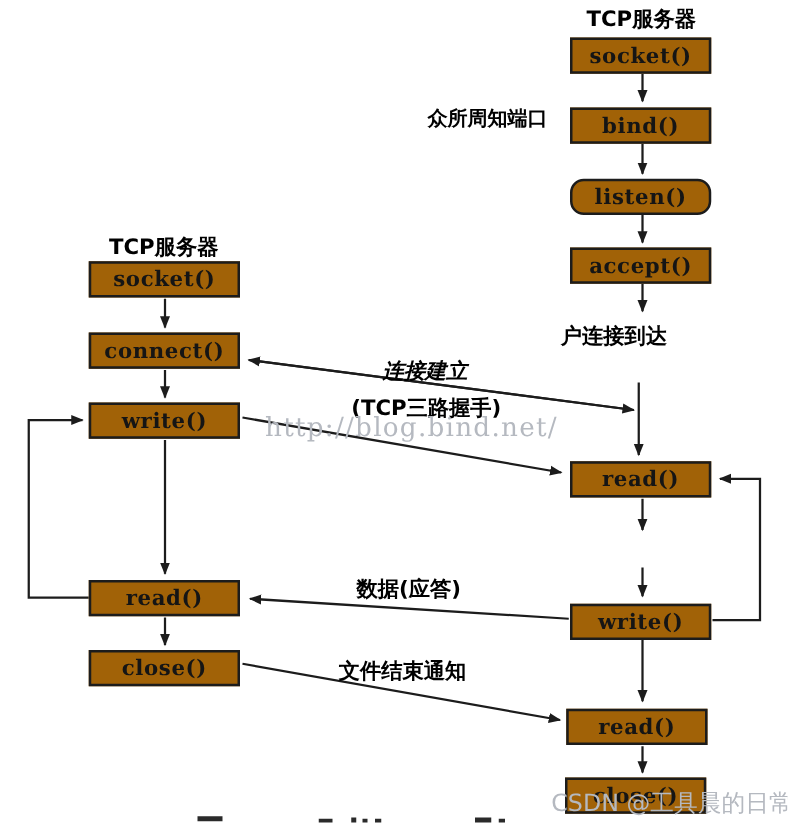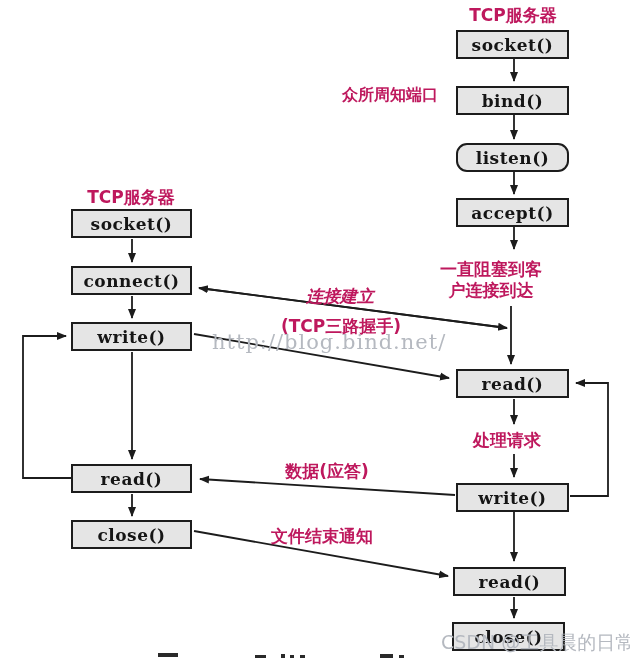--- a/index.html
+++ b/index.html
@@ -9,31 +9,31 @@
     width:630px; height:659px;
     background:#ffffff;
     overflow:hidden;
     font-family:"DejaVu Sans","Liberation Sans",sans-serif;
   }
   #wires { position:absolute; left:0; top:0; z-index:1; }
   .node {
     position:absolute;
     box-sizing:border-box;
     border:2px solid #1c1c1c;
-    background:#e5e5e5;
+    background:#a16207;
     display:flex; align-items:center; justify-content:center;
     font-family:"DejaVu Serif","Liberation Serif",serif;
     font-weight:700; font-size:17px; color:#151515;
     z-index:3; letter-spacing:0.5px;
   }
   .cnode { left:71px;  width:121px; height:29px; }
   .snode { left:456px; width:113px; height:29px; }
   .zh {
     position:absolute; z-index:4;
-    font-weight:700; font-size:17px; color:#be185d;
+    font-weight:700; font-size:17px; color:#000000;
     white-space:nowrap;
   }
   .center { text-align:center; }
   .wm {
     position:absolute; color:#b5b9c0; z-index:2;
     white-space:nowrap; pointer-events:none;
   }
   .wm-center {
     left:212px; top:330px;
     font-family:"DejaVu Serif","Liberation Serif",serif;
@@ -101,26 +101,24 @@
   <div class="node snode" style="top:86px;">bind()</div>
   <div class="node snode" style="top:143px;border-radius:11px;">listen()</div>
   <div class="node snode" style="top:198px;">accept()</div>
   <div class="node snode" style="top:369px;">read()</div>
   <div class="node snode" style="top:483px;">write()</div>
   <div class="node snode" style="left:453px;top:567px;">read()</div>
   <div class="node snode" style="left:452px;top:622px;">close()</div>
 
   <div class="zh" style="left:342px;top:85px;font-size:16px;">众所周知端口</div>
   <div class="zh center" style="left:430px;top:259px;width:122px;line-height:21px;">
-    <div>一直阻塞到客</div>
     <div>户连接到达</div>
   </div>
   <div class="zh center" style="left:290px;top:285px;width:100px;font-style:italic;">连接建立</div>
   <div class="zh center" style="left:263px;top:315px;width:156px;">(TCP三路握手)</div>
-  <div class="zh center" style="left:457px;top:429px;width:100px;">处理请求</div>
   <div class="zh center" style="left:277px;top:460px;width:100px;">数据(应答)</div>
   <div class="zh center" style="left:252px;top:525px;width:140px;">文件结束通知</div>
 
   <div class="wm wm-center">http://blog.bind.net/</div>
   <div class="wm wm-br">CSDN @工具晨的日常</div>
 
   <div>
     <div class="cap-mark" style="left:158px;top:653px;width:20px;height:4px;"></div>
     <div class="cap-mark" style="left:255px;top:655px;width:11px;height:3px;"></div>
     <div class="cap-mark" style="left:281px;top:654px;width:4px;height:4px;"></div>

